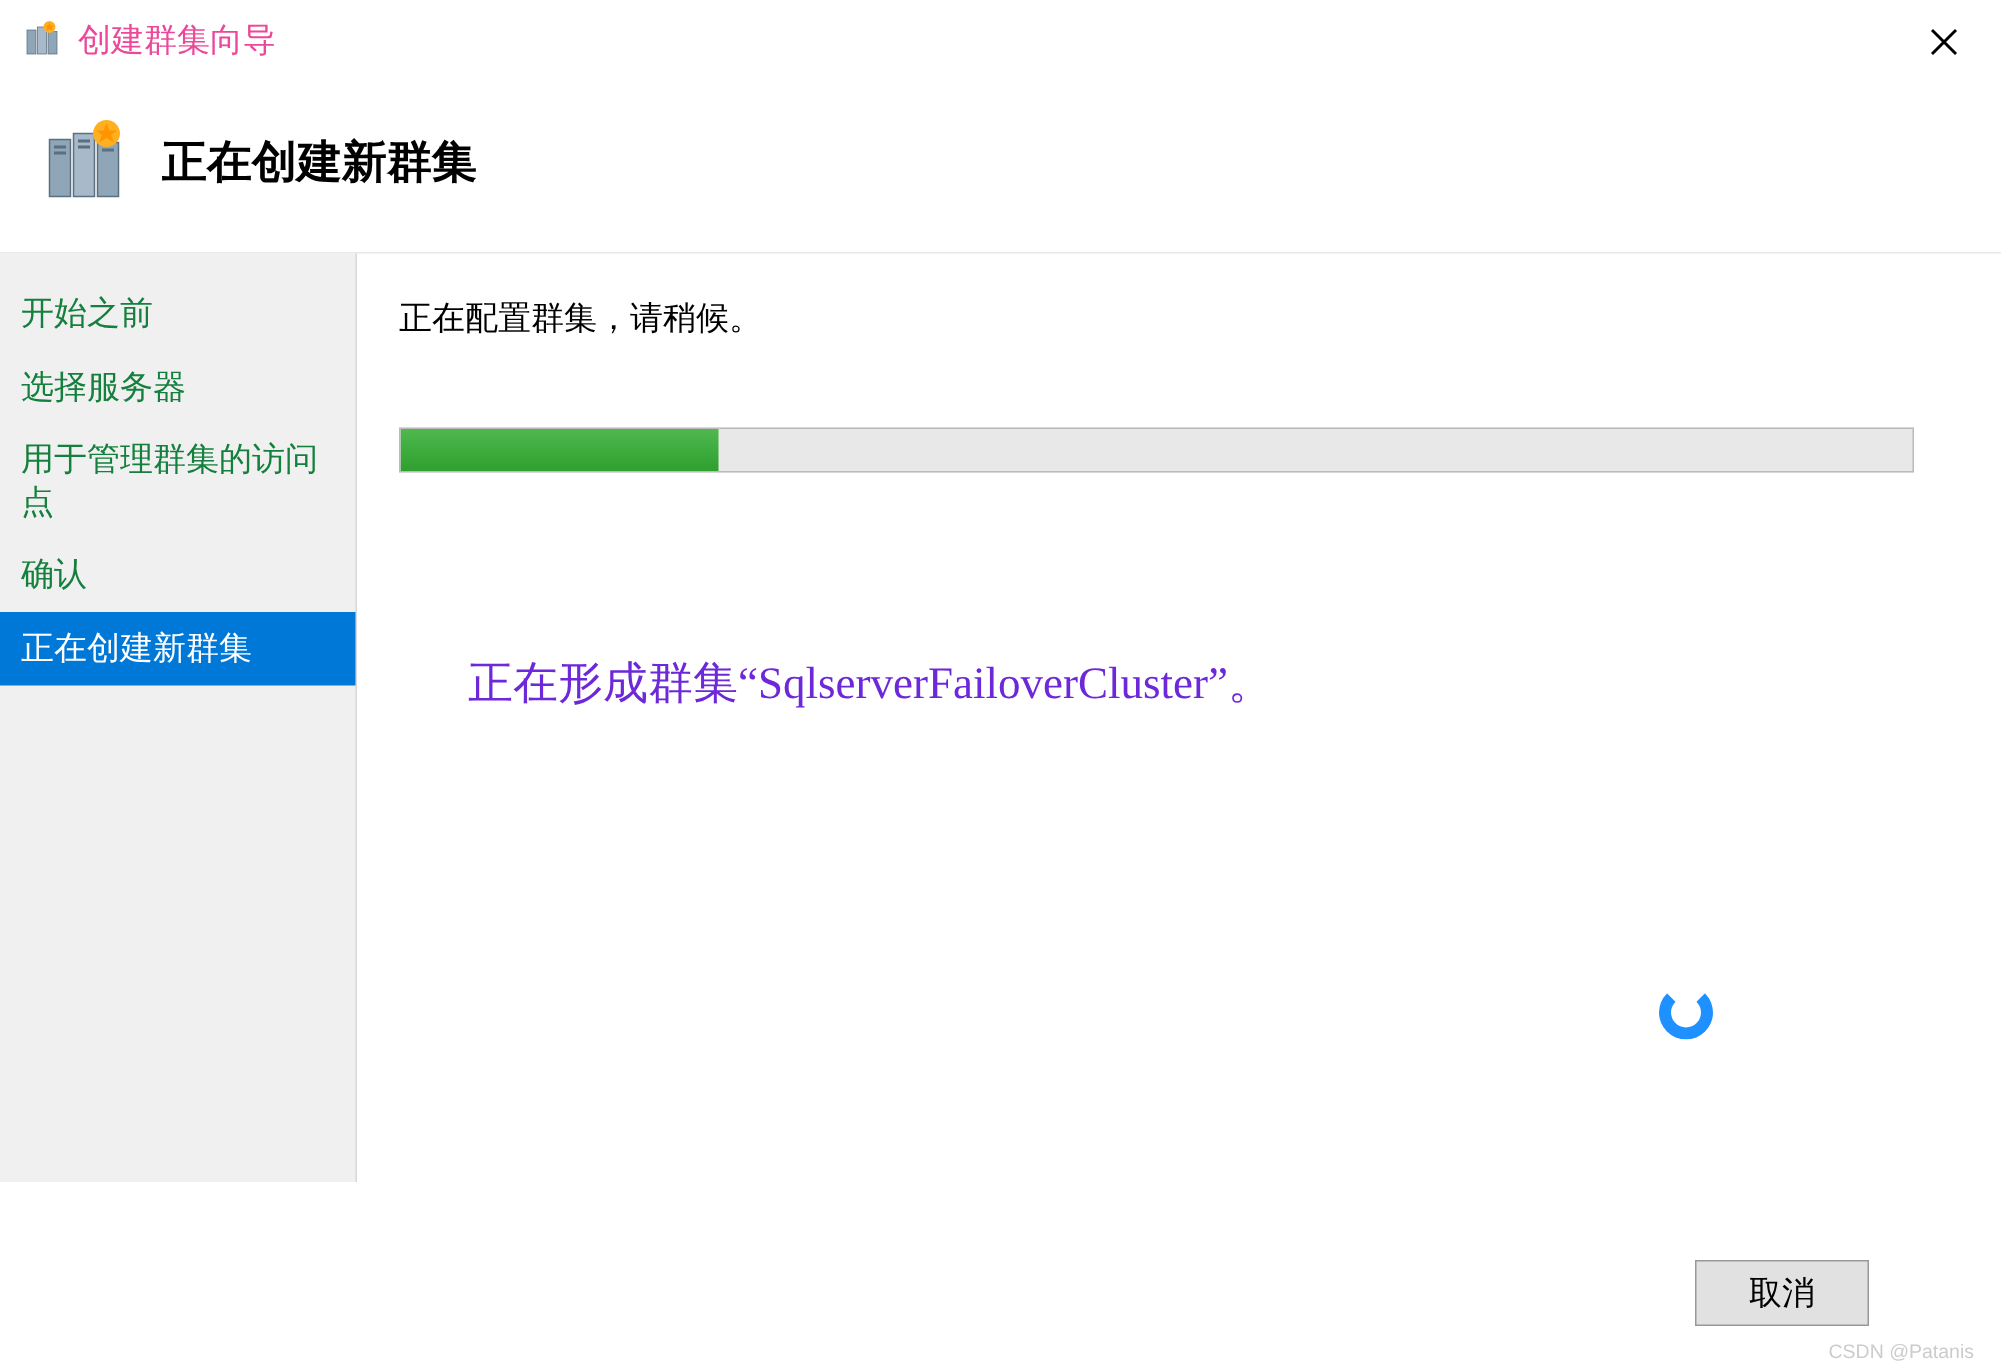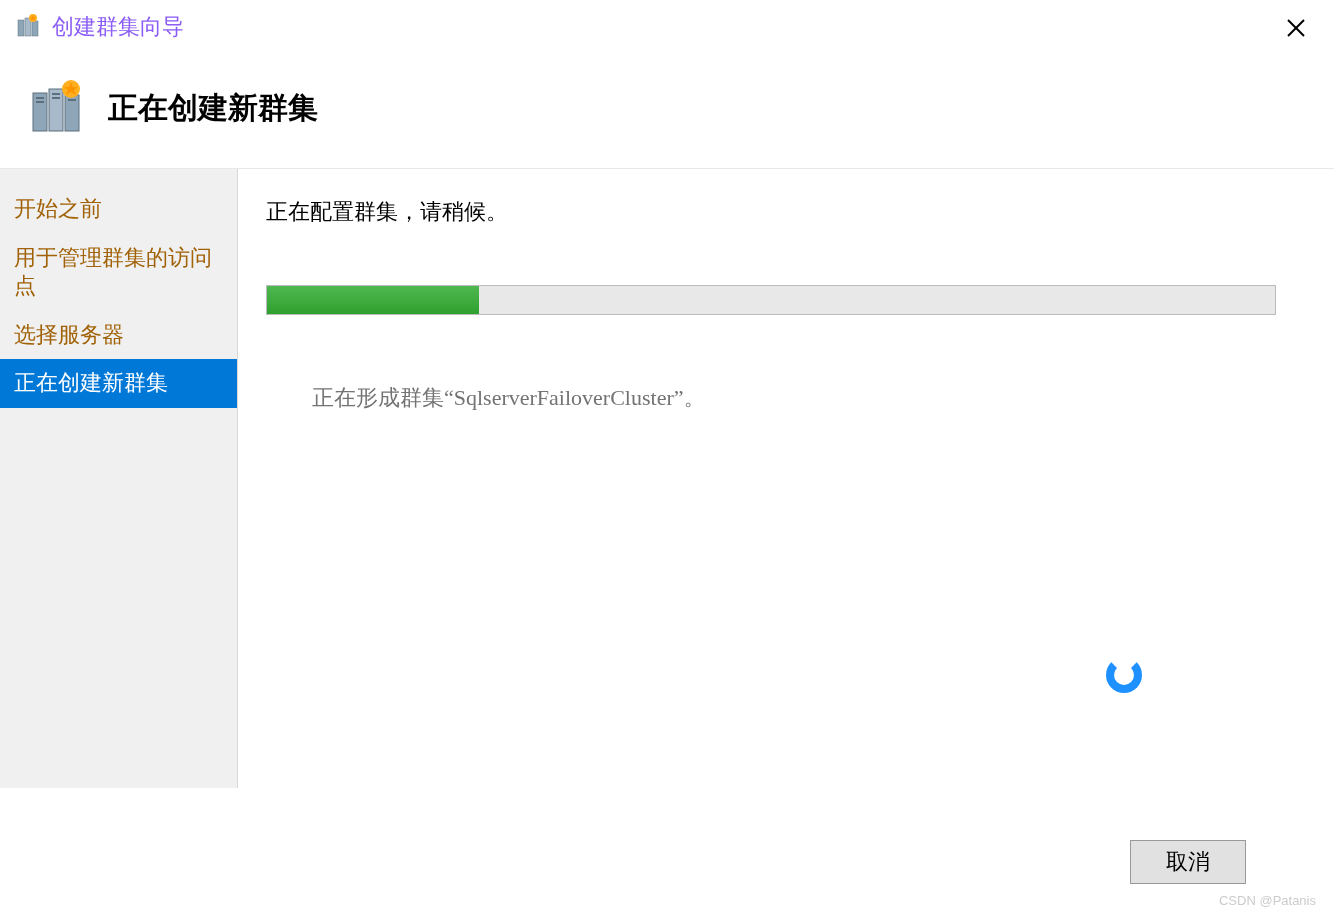--- a/index.html
+++ b/index.html
@@ -25,21 +25,21 @@
     .title-bar-icon {
       width: 28px;
       height: 28px;
       margin-right: 10px;
       display: flex;
       align-items: center;
       justify-content: center;
     }
     .title-bar-text {
       font-size: 22px;
-      color: #8b5cf6;
+      color: #ec4899;
     }
     .close-btn {
       position: absolute;
       right: 26px;
       top: 16px;
       width: 24px;
       height: 24px;
       display: flex;
       align-items: center;
       justify-content: center;
@@ -73,21 +73,21 @@
     }
     .sidebar {
       width: 238px;
       background: #f0f0f0;
       border-right: 1px solid #d8d8d8;
       padding-top: 16px;
     }
     .sidebar-item {
       padding: 10px 14px;
       font-size: 22px;
-      color: #a16207;
+      color: #15803d;
       line-height: 1.3;
     }
     .sidebar-item.selected {
       background: #0078d7;
       color: #ffffff;
     }
     .main-content {
       flex: 1;
       padding: 28px 40px 20px 28px;
       position: relative;
@@ -104,23 +104,23 @@
       background: #e8e8e8;
       position: relative;
       overflow: hidden;
     }
     .progress-fill {
       height: 100%;
       background: linear-gradient(to bottom, #4fb84f, #2ea02e);
       width: 21%;
     }
     .progress-detail {
-      font-size: 22px;
-      color: #737373;
-      margin-top: 68px;
+      font-size: 30px;
+      color: #6d28d9;
+      margin-top: 120px;
       margin-left: 46px;
       font-family: "SimSun", "NSimSun", serif;
     }
     .spinner {
       position: absolute;
       right: 192px;
       top: 488px;
       width: 36px;
       height: 36px;
       border: 8px solid #1e90ff;
@@ -188,22 +188,23 @@
       <circle cx="42" cy="10" r="9" fill="#ffb020"></circle>
       <path d="M42 3 L44 8 L49 8 L45 11 L47 16 L42 13 L37 16 L39 11 L35 8 L40 8 Z" fill="#ff9500"></path>
     </svg>
   </span>
   <h1 class="header-title">正在创建新群集</h1>
 </div>
 
 <div class="body-section">
   <div class="sidebar">
     <div class="sidebar-item">开始之前</div>
+    <div class="sidebar-item">选择服务器</div>
     <div class="sidebar-item">用于管理群集的访问点</div>
-    <div class="sidebar-item">选择服务器</div>
+    <div class="sidebar-item">确认</div>
     <div class="sidebar-item selected">正在创建新群集</div>
   </div>
   <div class="main-content">
     <div class="status-text">正在配置群集，请稍候。</div>
     <div class="progress-container">
       <div class="progress-fill"></div>
     </div>
     <div class="progress-detail">正在形成群集“SqlserverFailoverCluster”。</div>
     <span class="spinner"></span>
   </div>

